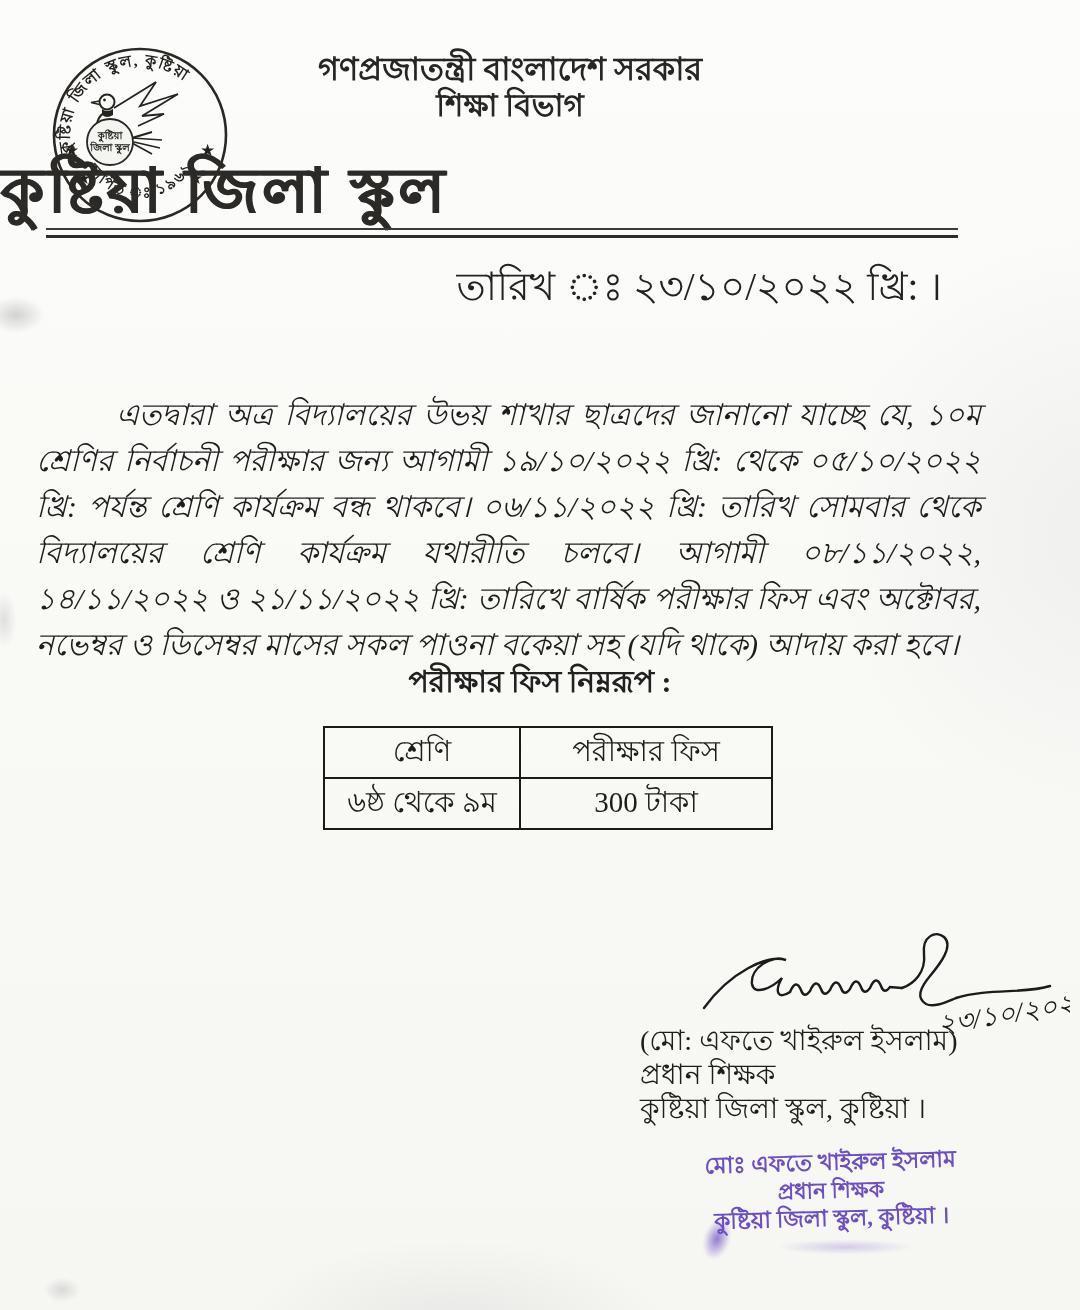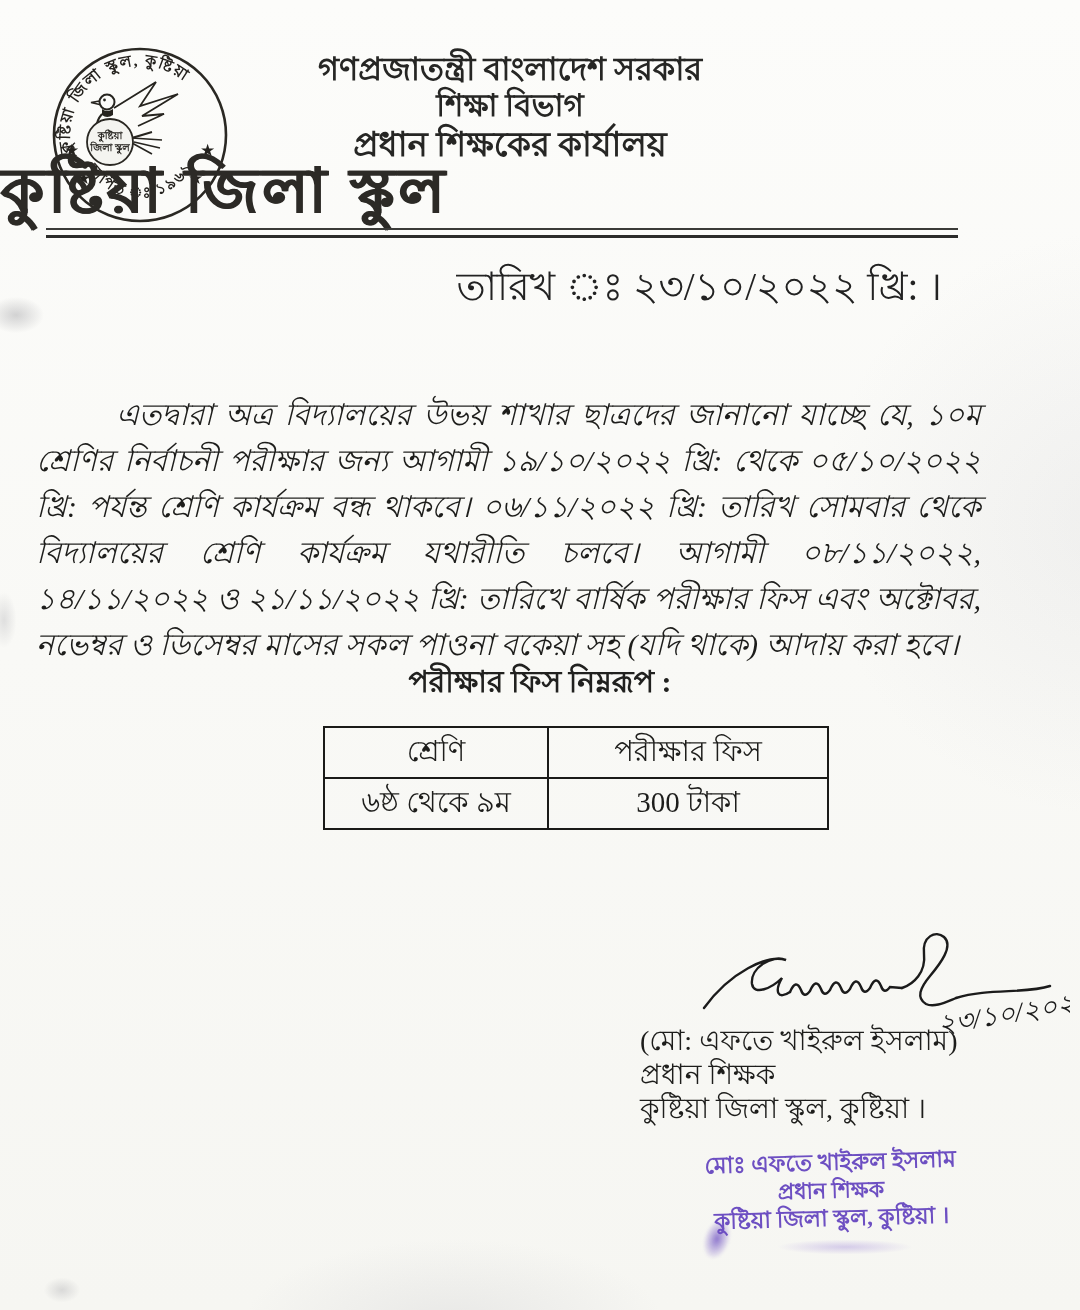--- a/index.html
+++ b/index.html
@@ -71,21 +71,21 @@
     text-align: center; font-size: 30px; font-weight: bold; color: #21211f;
   }
   table.fees-table {
     position: absolute; top: 726px; left: 323px;
     border-collapse: collapse;
     font-size: 29px; color: #1d1d1b;
   }
   table.fees-table th, table.fees-table td {
     border: 2.5px solid #1a1a18;
     text-align: center; font-weight: normal;
-    height: 37px; padding: 0 20px;
+    height: 37px; padding: 0 6px;
   }
   table.fees-table .col-class { width: 182px; }
   table.fees-table .col-fee   { width: 238px; margin-top: 25px; }
 
   
   .signature-area { position: absolute; top: 928px; left: 688px; width: 382px; height: 112px; }
   .signature-area svg { width: 100%; height: 100%; }
   .hand-date {
     font-size: 27px; font-style: italic;
     fill: #1b1b1b;
@@ -151,21 +151,20 @@
 
       <circle cx="66" cy="98" r="23" fill="#f4f4f0" stroke="#2a2823" stroke-width="1.8"></circle>
       <text x="66" y="95" font-size="10" font-weight="bold" text-anchor="middle">কুষ্টিয়া</text>
       <text x="66" y="107" font-size="10" font-weight="bold" text-anchor="middle">জিলা স্কুল</text>
     </svg>
   </div>
 
   <div class="letterhead">
     <div class="lh-gov">গণপ্রজাতন্ত্রী বাংলাদেশ সরকার</div>
     <div class="lh-dept">শিক্ষা বিভাগ</div>
-    <div class="lh-office">প্রধান শিক্ষকের কার্যালয়</div>
   </div>
   <div class="school-name">কুষ্টিয়া জিলা স্কুল</div>
 
   <div class="header-divider"></div>
 
   <div class="date-line">তারিখ ঃ ২৩/১০/২০২২ খ্রি: ।</div>
 
   <p class="notice-body">এতদ্বারা অত্র বিদ্যালয়ের উভয় শাখার ছাত্রদের জানানো যাচ্ছে যে, ১০ম শ্রেণির নির্বাচনী পরীক্ষার জন্য আগামী ১৯/১০/২০২২ খ্রি: থেকে ০৫/১০/২০২২ খ্রি: পর্যন্ত শ্রেণি কার্যক্রম বন্ধ থাকবে। ০৬/১১/২০২২ খ্রি: তারিখ সোমবার থেকে বিদ্যালয়ের শ্রেণি কার্যক্রম যথারীতি চলবে। আগামী ০৮/১১/২০২২, ১৪/১১/২০২২ ও ২১/১১/২০২২ খ্রি: তারিখে বার্ষিক পরীক্ষার ফিস এবং অক্টোবর, নভেম্বর ও ডিসেম্বর মাসের সকল পাওনা বকেয়া সহ (যদি থাকে) আদায় করা হবে।</p>
 
   <div class="fees-heading">পরীক্ষার ফিস নিম্নরূপ :</div>

